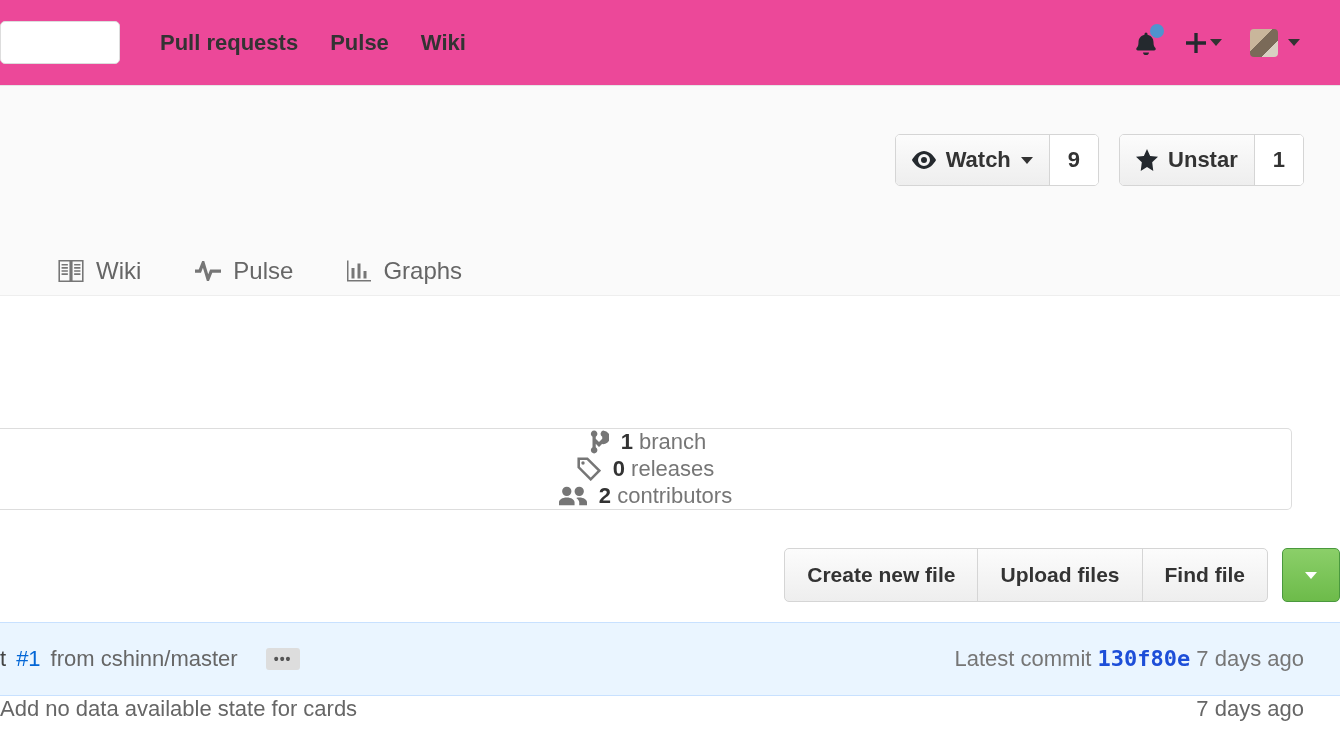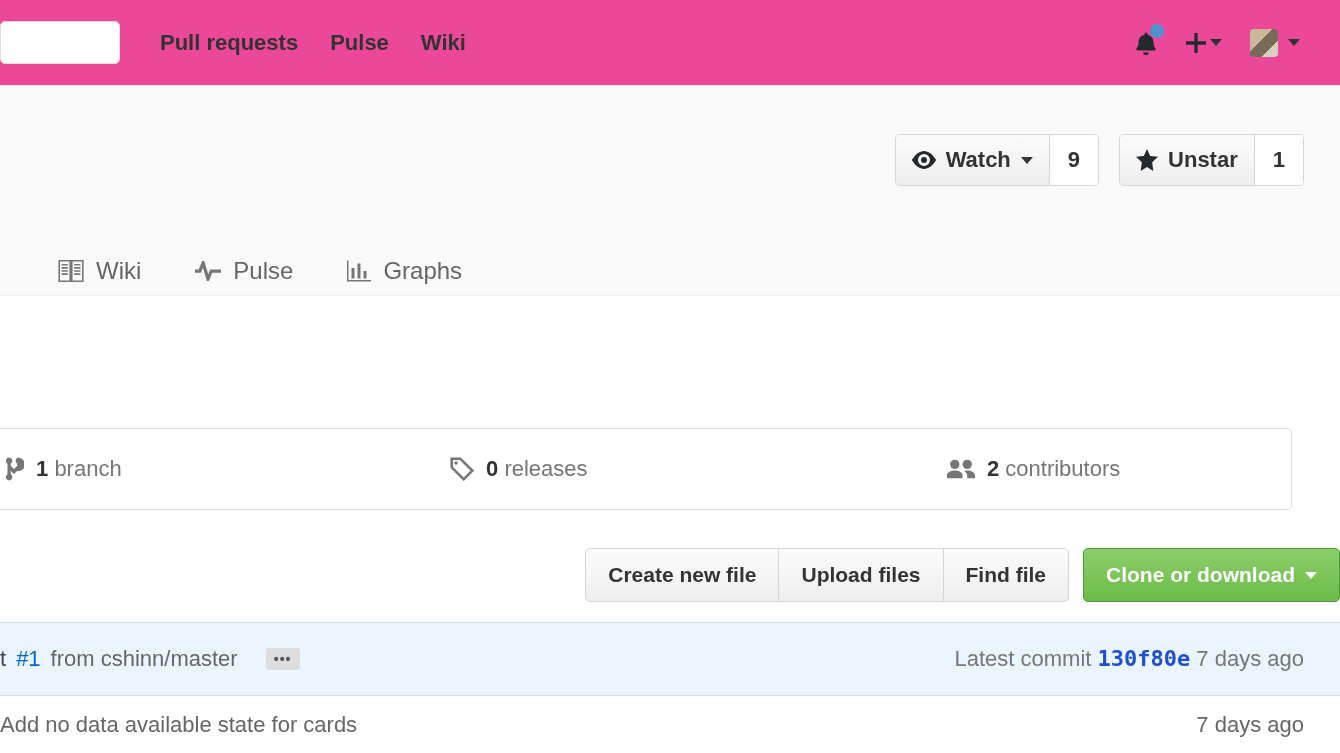--- a/index.html
+++ b/index.html
@@ -119,20 +119,21 @@
     border: 1px solid #ddd;
     border-left: none;
     border-radius: 0 5px 5px 0;
     height: 82px;
     display: flex;
     margin-top: 132px;
     color: #767676;
     font-size: 22px;
     align-items: center;
     width: calc(100% - 48px);
+    flex-direction: column;
   }
   .stat {
     flex: 1;
     display: flex;
     align-items: center;
     justify-content: center;
     gap: 12px;
     height: 100%;
   }
   .stat:first-child { justify-content: flex-start; padding-left: 4px; flex:0.5; }
@@ -195,22 +196,22 @@
     display:inline-flex; align-items:center; justify-content:center;
     background:#ddd; border-radius:3px;
     width:34px; height:22px; margin-left:18px;
     color:#555; font-weight:700; letter-spacing:1px; font-size:14px;
   }
   .commit-right { margin-left:auto; color:#767676; }
   .sha { font-family: SFMono-Regular, Consolas, monospace; font-weight:700; color:#1d4ed8; }
 
   .file-row {
     height: 42px;
-    display:flex; align-items:flex-end;
-    padding: 18px 36px 0 0;
+    display:flex; align-items:flex-start;
+    padding: 0 36px 0 0;
     font-size: 22px;
     color:#666;
   }
   .file-row .msg { color:#666; }
   .file-row .right { margin-left:auto; }
 
   svg.icon { display:inline-block; vertical-align:middle; }
 </style>
 </head>
 <body>
@@ -315,21 +316,20 @@
   </div>
 </div>
 
 <div class="file-actions">
   <div class="seg-group">
     <div class="seg-btn">Create new file</div>
     <div class="seg-btn">Upload files</div>
     <div class="seg-btn">Find file</div>
   </div>
   <div class="clone-btn">
-    <span>Clone or download</span>
     <span class="caret"></span>
   </div>
 </div>
 
 <div class="commit-row">
   <div class="commit-left">
     <span class="t">t</span>
     <span class="pr">#1</span>
     <span> from cshinn/master</span>
     <span class="ellipsis-badge">•••</span>

